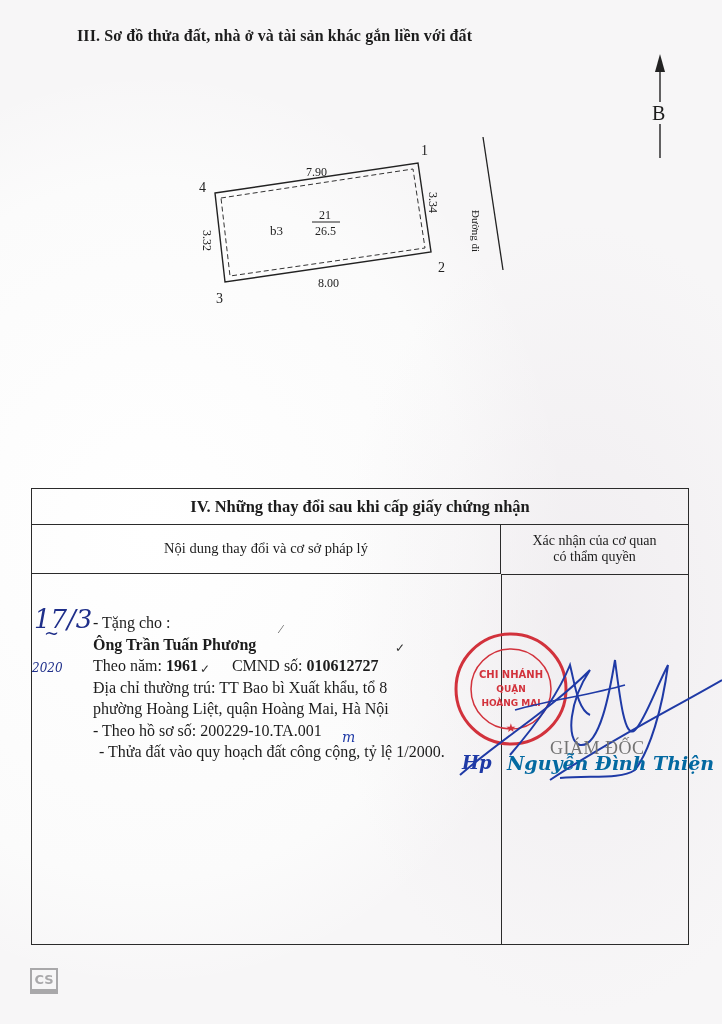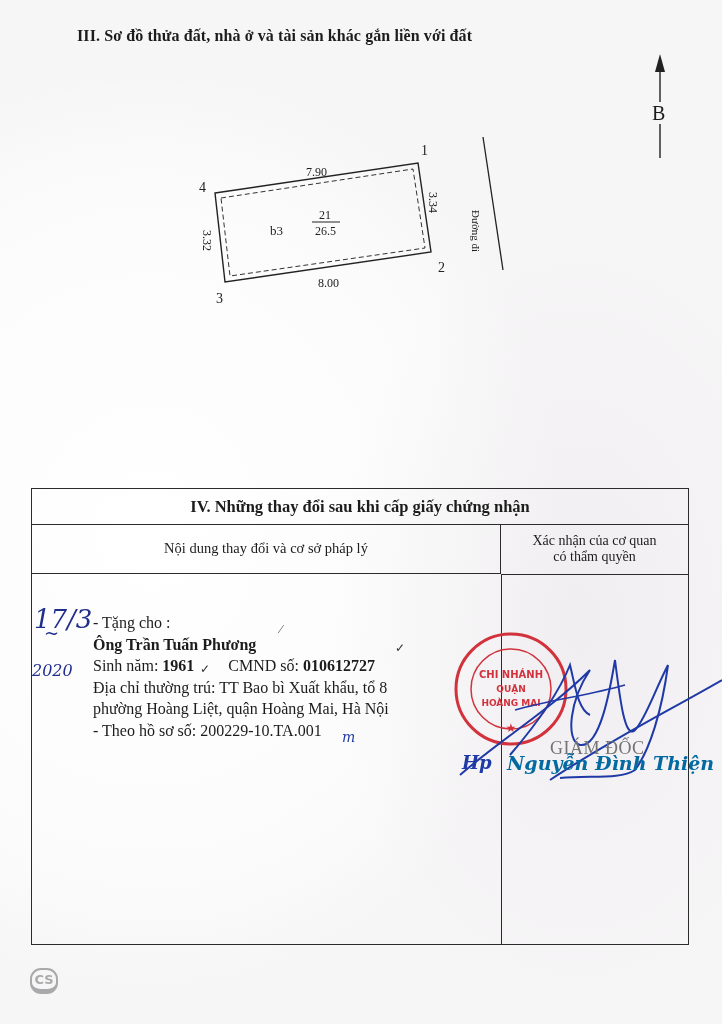--- a/index.html
+++ b/index.html
@@ -54,41 +54,41 @@
     .t4-divider { position: absolute; left: 469px; top: 85px; bottom: 0; width: 1.2px; background: #2b2b2b; }
 
     .content { position: absolute; left: 93px; top: 612px; font-size: 16px; line-height: 21.5px; }
     .content .line { white-space: nowrap; }
     .content .bold { font-weight: bold; }
     .content .indent2 { padding-left: 6px; }
 
     .hand-date { position: absolute; font-family: "DejaVu Serif", serif; font-style: italic; color: #1f2f8a; }
     .hand1 { left: 34px; top: 604px; font-size: 26px; }
     .hand2 { left: 44px; top: 622px; font-size: 18px; }
-    .hand3 { left: 32px; top: 661px; font-size: 16px; }
+    .hand3 { left: 32px; top: 661px; font-size: 12px; }
 
     .tick { position: absolute; color: #333; font-size: 12px; }
 
     .stamp { position: absolute; left: 452px; top: 630px; width: 118px; height: 118px; }
     .signature { position: absolute; left: 440px; top: 630px; width: 282px; height: 160px; }
     .sign-title { position: absolute; left: 550px; top: 738px; color: #737373; font-size: 18px; letter-spacing: 0.5px; }
     .sign-name {
       position: absolute; left: 507px; top: 752px; color: #0369a1;
       font-family: "DejaVu Serif", serif; font-style: italic; font-weight: bold; font-size: 19px;
     }
     .initial { position: absolute; color: #1f3aa6; font-family: "DejaVu Serif", serif; font-style: italic; }
     .initial-m { left: 342px; top: 729px; font-size: 14px; }
     .initial-hp { left: 462px; top: 752px; font-size: 18px; font-weight: bold; }
 
     .watermark {
       position: absolute; left: 30px; top: 968px; display: flex; align-items: center;
       color: #a9a8aa; font-family: "DejaVu Sans", sans-serif; font-size: 21px;
     }
     .cs-logo {
-      width: 28px; height: 26px; border: 2px solid #a9a8aa; border-radius: 11px;
+      width: 28px; height: 26px; border: 2px solid #a9a8aa; border-radius: 0;
       display: flex; align-items: center; justify-content: center;
       font-size: 13px; font-weight: bold; margin-right: 10px; box-sizing: border-box;
       border-bottom-width: 5px;
     }
   </style>
 </head>
 <body>
 
 <div class="bg-swirl"></div>
 <div class="bg-swirl2"></div>
@@ -135,27 +135,28 @@
 </div>
 
 <div class="hand-date hand1">17/3</div>
 <div class="hand-date hand2">~</div>
 <div class="hand-date hand3">2020</div>
 
 <div class="content">
   <div class="line">- Tặng cho :</div>
   <div class="line bold">Ông Trần Tuấn Phương</div>
   <div class="line">
-    <span>Sinh năm: </span><span class="bold">1961</span>
+    <span>Theo năm: </span><span class="bold">1961</span>
     <span style="display:inline-block;width:26px"></span>
     <span>CMND số: </span><span class="bold">010612727</span>
   </div>
   <div class="line">Địa chỉ thường trú: TT Bao bì Xuất khẩu, tổ 8</div>
   <div class="line">phường Hoàng Liệt, quận Hoàng Mai, Hà Nội</div>
   <div class="line">- Theo hồ sơ số: 200229-10.TA.001</div>
+  <div class="line indent2">- Thửa đất vào quy hoạch đất công cộng, tỷ lệ 1/2000.</div>
 </div>
 
 <div class="tick" style="left:280px;top:622px;">⁄</div>
 <div class="tick" style="left:395px;top:641px;">✓</div>
 <div class="tick" style="left:200px;top:662px;">✓</div>
 
 <div class="initial initial-m">m</div>
 <div class="initial initial-hp">Hp</div>
 
 <svg class="stamp" viewBox="0 0 118 118">

